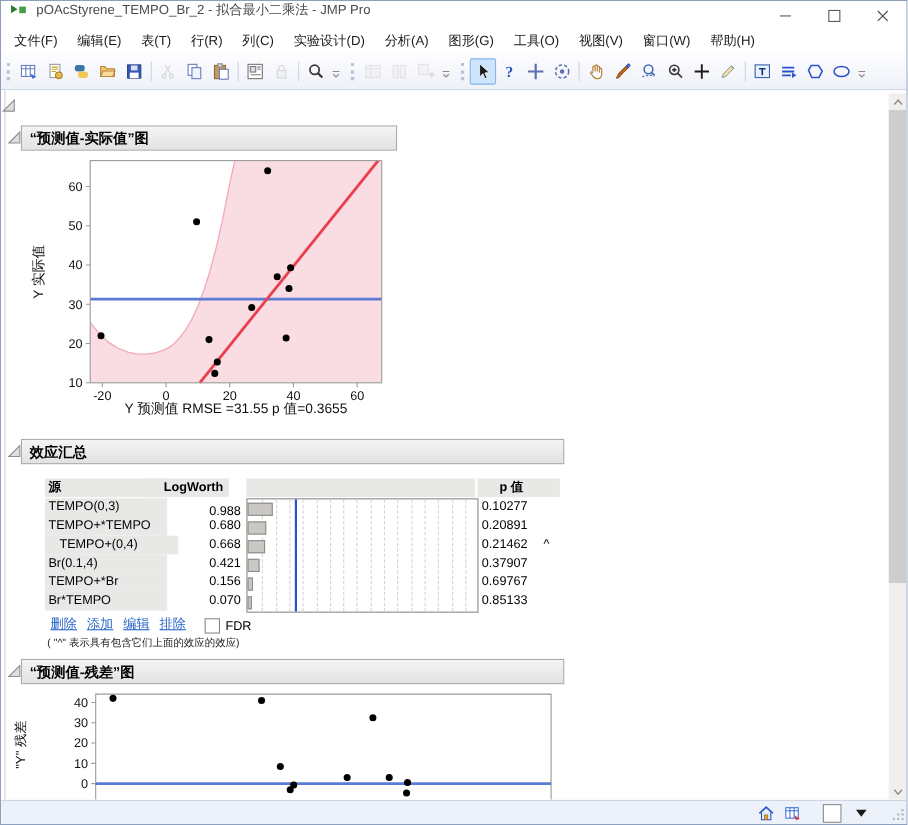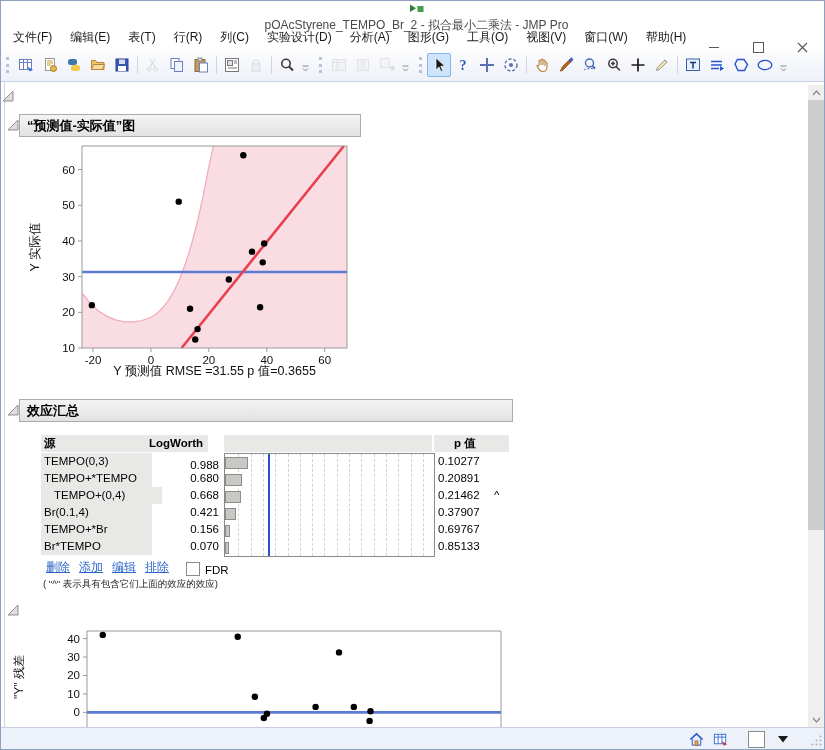--- a/index.html
+++ b/index.html
@@ -1,19 +1,19 @@
 <!DOCTYPE html>
 <html><head>
 <meta charset="utf-8">
 <style>
   html,body{margin:0;padding:0;background:#d9d9d9;}
   .window{width:823px;height:748px;border:1px solid #8fa0bf;background:#fff;position:relative;
           font-family:"Liberation Sans",sans-serif;overflow:hidden;}
   
-  .titlebar{height:26px;display:flex;align-items:center;background:#fff;flex-direction:column;}
+  .titlebar{height:26px;display:flex;background:#fff;}
   .app-icon{margin-left:8px;display:flex;}
   .title-text{font-size:12px;color:#4a4a4a;margin-left:8px;white-space:nowrap;}
   .win-controls{margin-left:auto;display:flex;height:26px;}
   .win-btn{width:44px;height:26px;display:flex;align-items:center;justify-content:center;}
   .glyph-min{width:10px;height:1px;background:#5a5a5a;display:block;}
   .glyph-max{width:9px;height:9px;border:1px solid #5a5a5a;display:block;}
   
   .menubar{height:22px;display:flex;align-items:flex-end;font-size:12px;color:#1a1a1a;padding-left:3px;background:#fff;}
   .menu-item{padding:3px 9px;white-space:nowrap;}
   
@@ -436,20 +436,23 @@
           <a href="#">排除</a>
           <span class="fdr-box"></span>
           <span class="fdr-label">FDR</span>
         </div>
         <div id="et-footnote">( "^" 表示具有包含它们上面的效应的效应)</div>
       </div>
 
     <svg class="disc" style="left:6px;top:522px" width="12" height="12">
         <polygon points="1,11 11,11 11,1" fill="#dedede" stroke="#8f8f8f"></polygon>
       </svg>
+    <div class="sec-header" id="sec3">
+      <span>“预测值-残差”图</span>
+    </div>
 
     <svg class="plot" id="plot2" width="500" height="98">
         <path d="M78 98 V2 H492 V98" fill="#fff" stroke="#9a9a9a"></path>
         <line x1="78" x2="492" y1="83.41538461538462" y2="83.41538461538462" stroke="#5b7bd5" stroke-width="2.6"></line>
         <circle cx="93.75" cy="5.876923076923079" r="3.2" fill="#000000"></circle>
         <circle cx="228.75" cy="7.723076923076926" r="3.2" fill="#000000"></circle>
         <circle cx="330" cy="23.415384615384617" r="3.2" fill="#000000"></circle>
         <circle cx="245.85" cy="67.72307692307693" r="3.2" fill="#000000"></circle>
         <circle cx="254.85" cy="88.95384615384616" r="3.2" fill="#000000"></circle>
         <circle cx="258" cy="84.70769230769231" r="3.2" fill="#000000"></circle>

